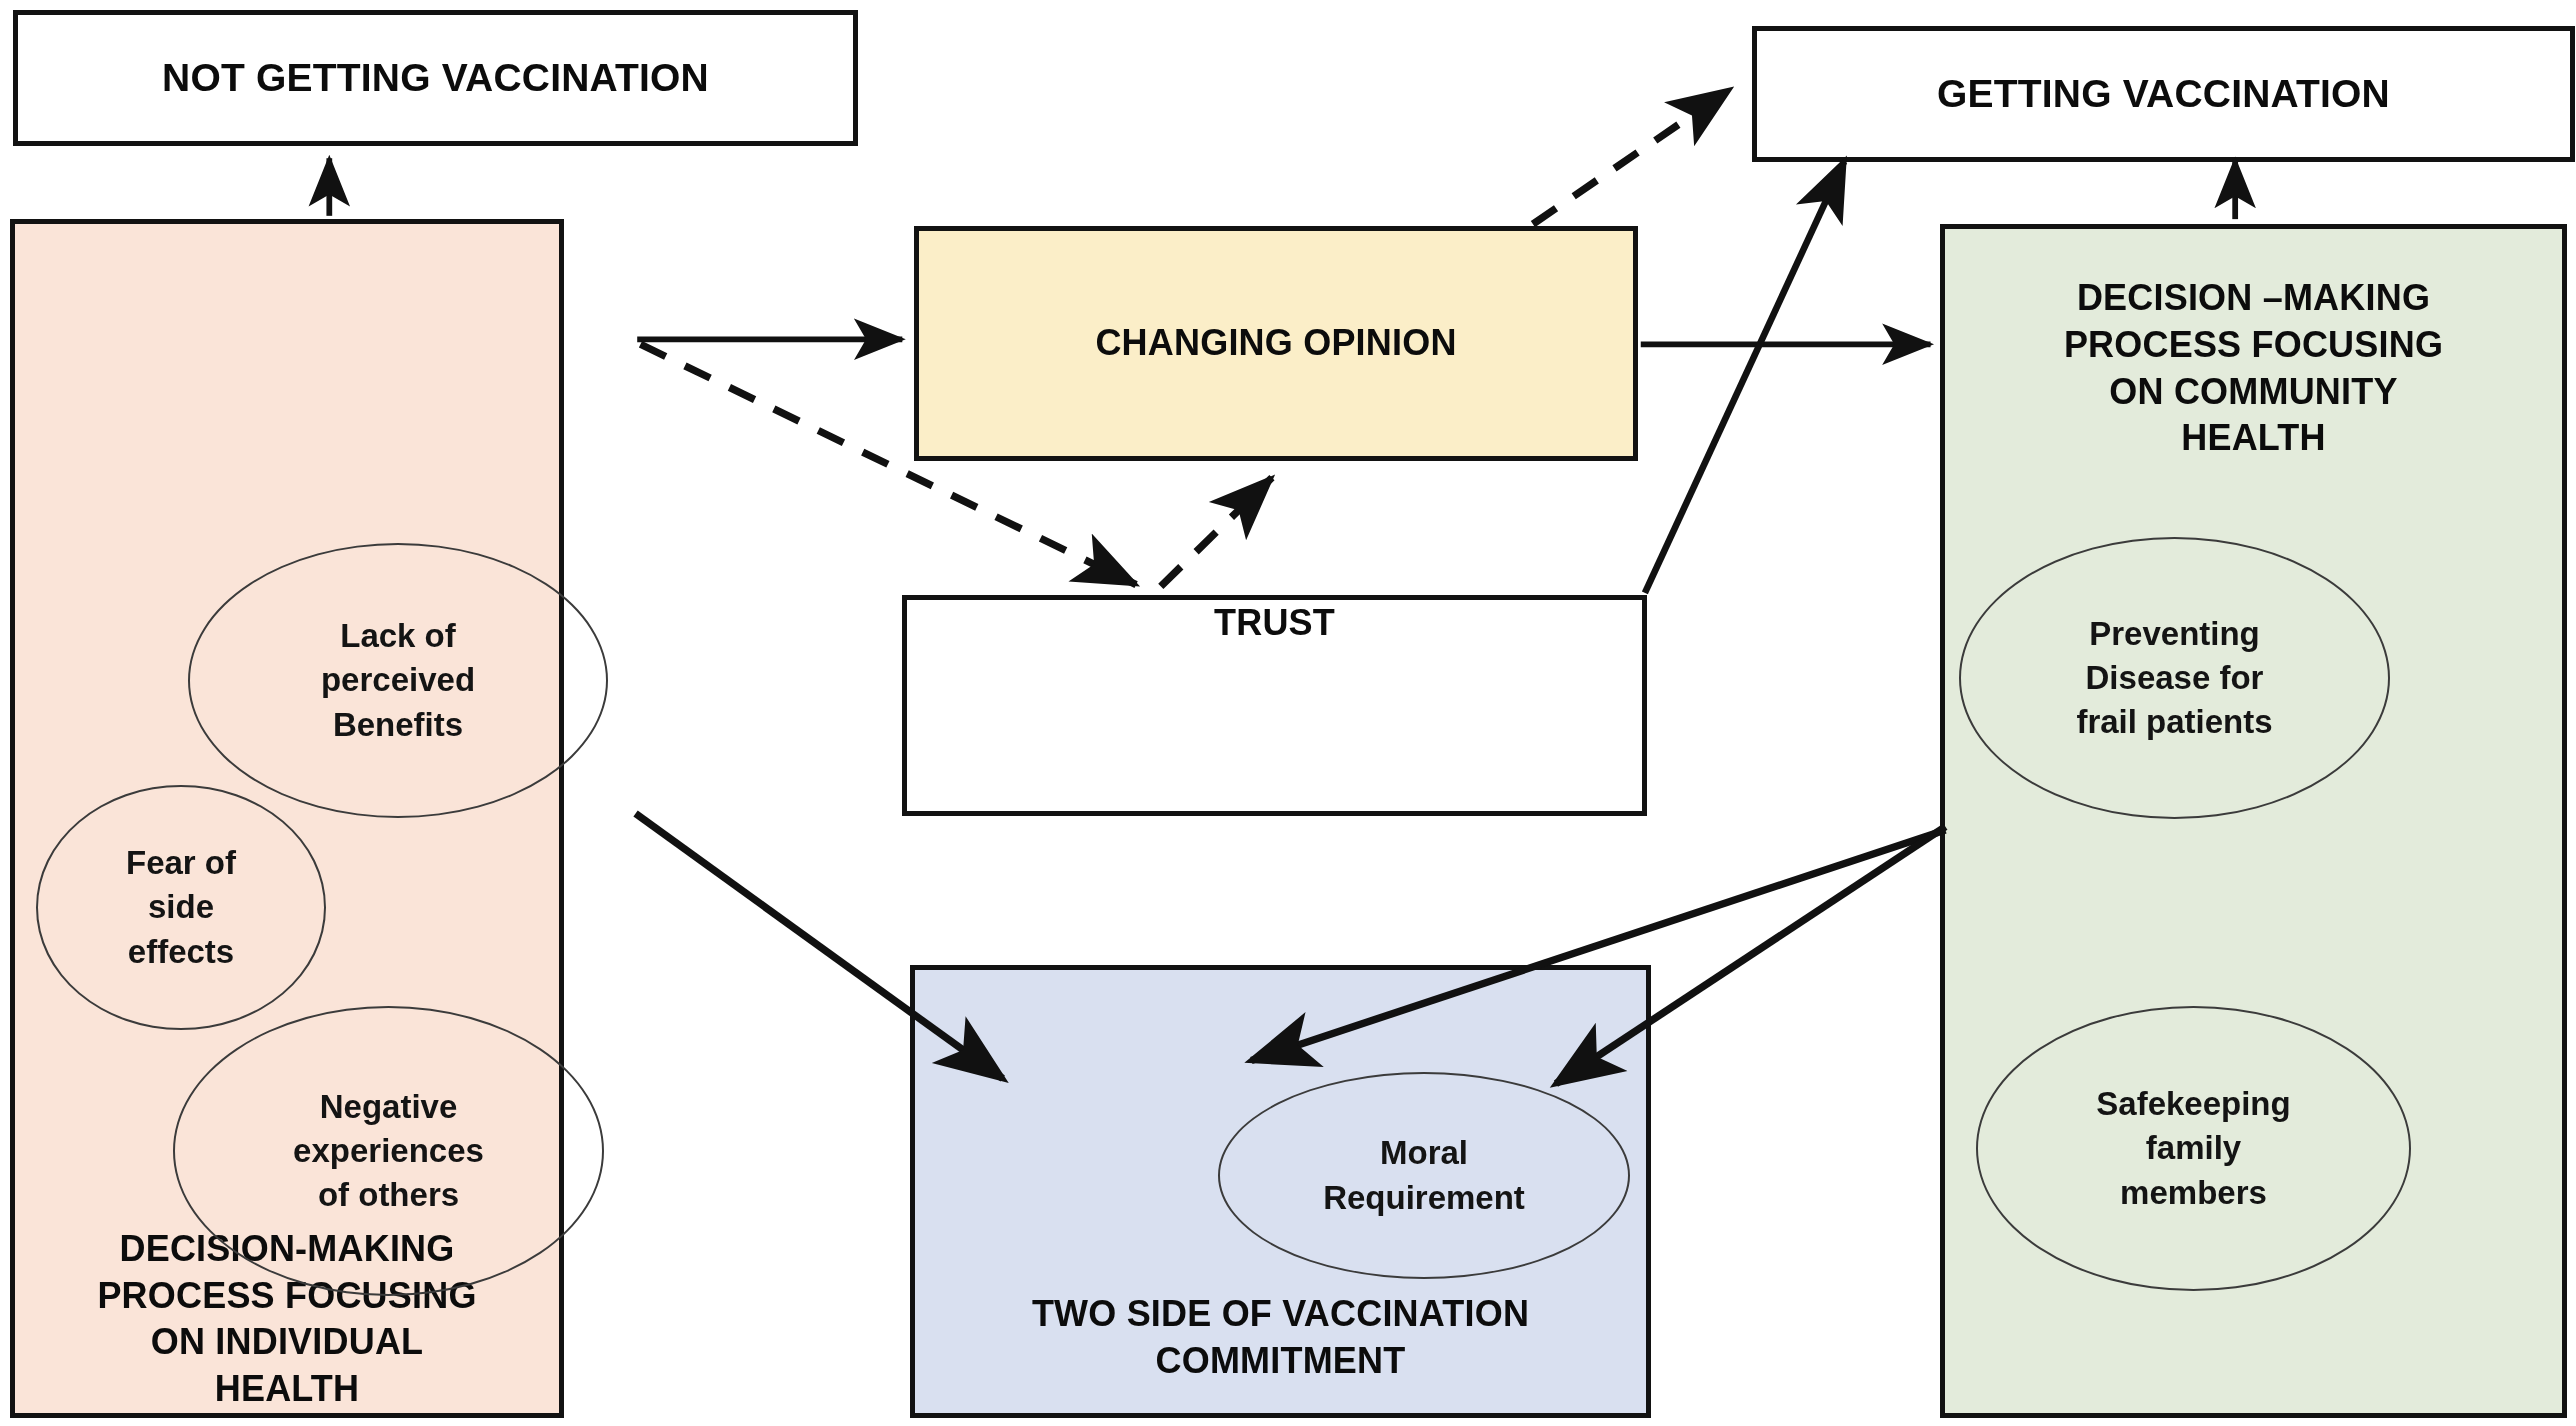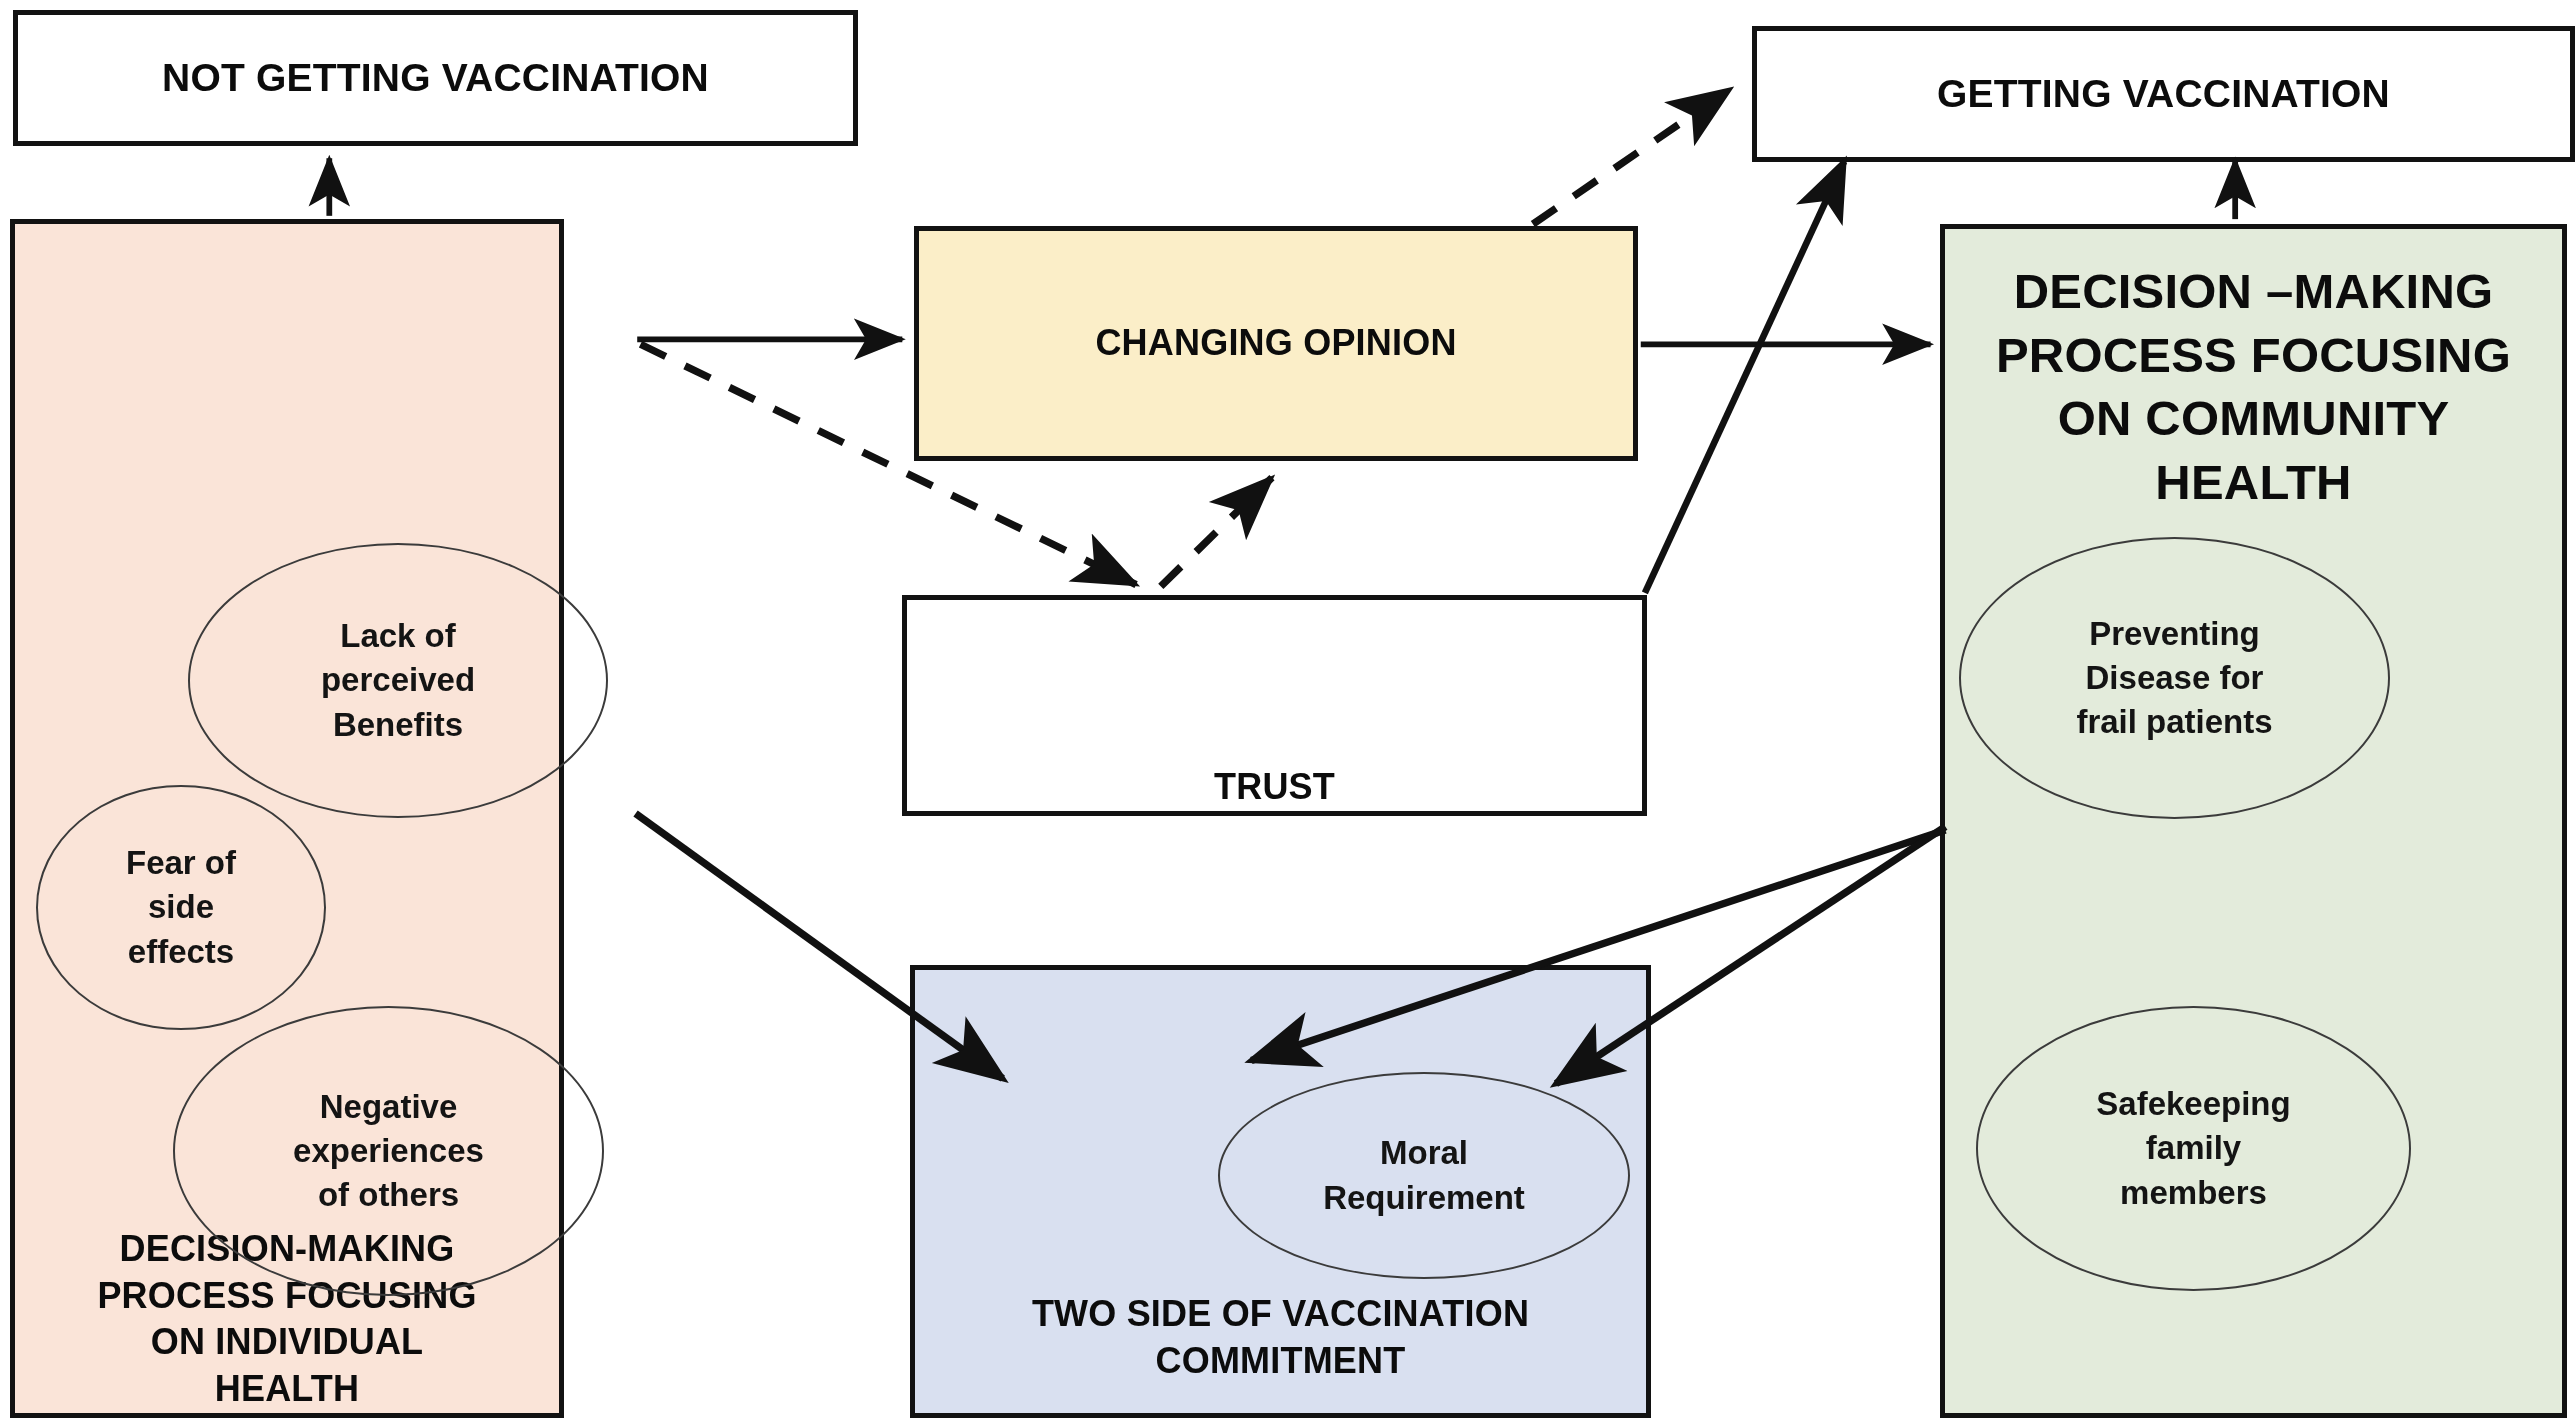--- a/index.html
+++ b/index.html
@@ -49,30 +49,30 @@
   
   #box-changing{
     left:914px;top:226px;width:724px;height:235px;
     background:#fbeec8;justify-content:center;
   }
   #box-changing .box-title{font-size:36px;}
 
   
   #box-trust{
     left:902px;top:595px;width:745px;height:221px;
-    background:#ffffff;justify-content:flex-end;
+    background:#ffffff;justify-content:flex-start;
   }
   #box-trust .box-title{font-size:36px;}
 
   
   #box-community{
     left:1940px;top:224px;width:627px;height:1194px;
     background:#e3ebdb;justify-content:flex-start;
   }
-  #box-community .box-title{font-size:49px;padding:31px 33px 0 33px;}
+  #box-community .box-title{font-size:36px;padding:31px 33px 0 33px;margin-top:15px;}
 
   
   #box-twoside{
     left:910px;top:965px;width:741px;height:453px;
     background:#d9e0f0;justify-content:flex-end;
   }
   #box-twoside .box-title{font-size:36px;padding:0 20px 28px 20px;}
 
   
   .ellipse{

